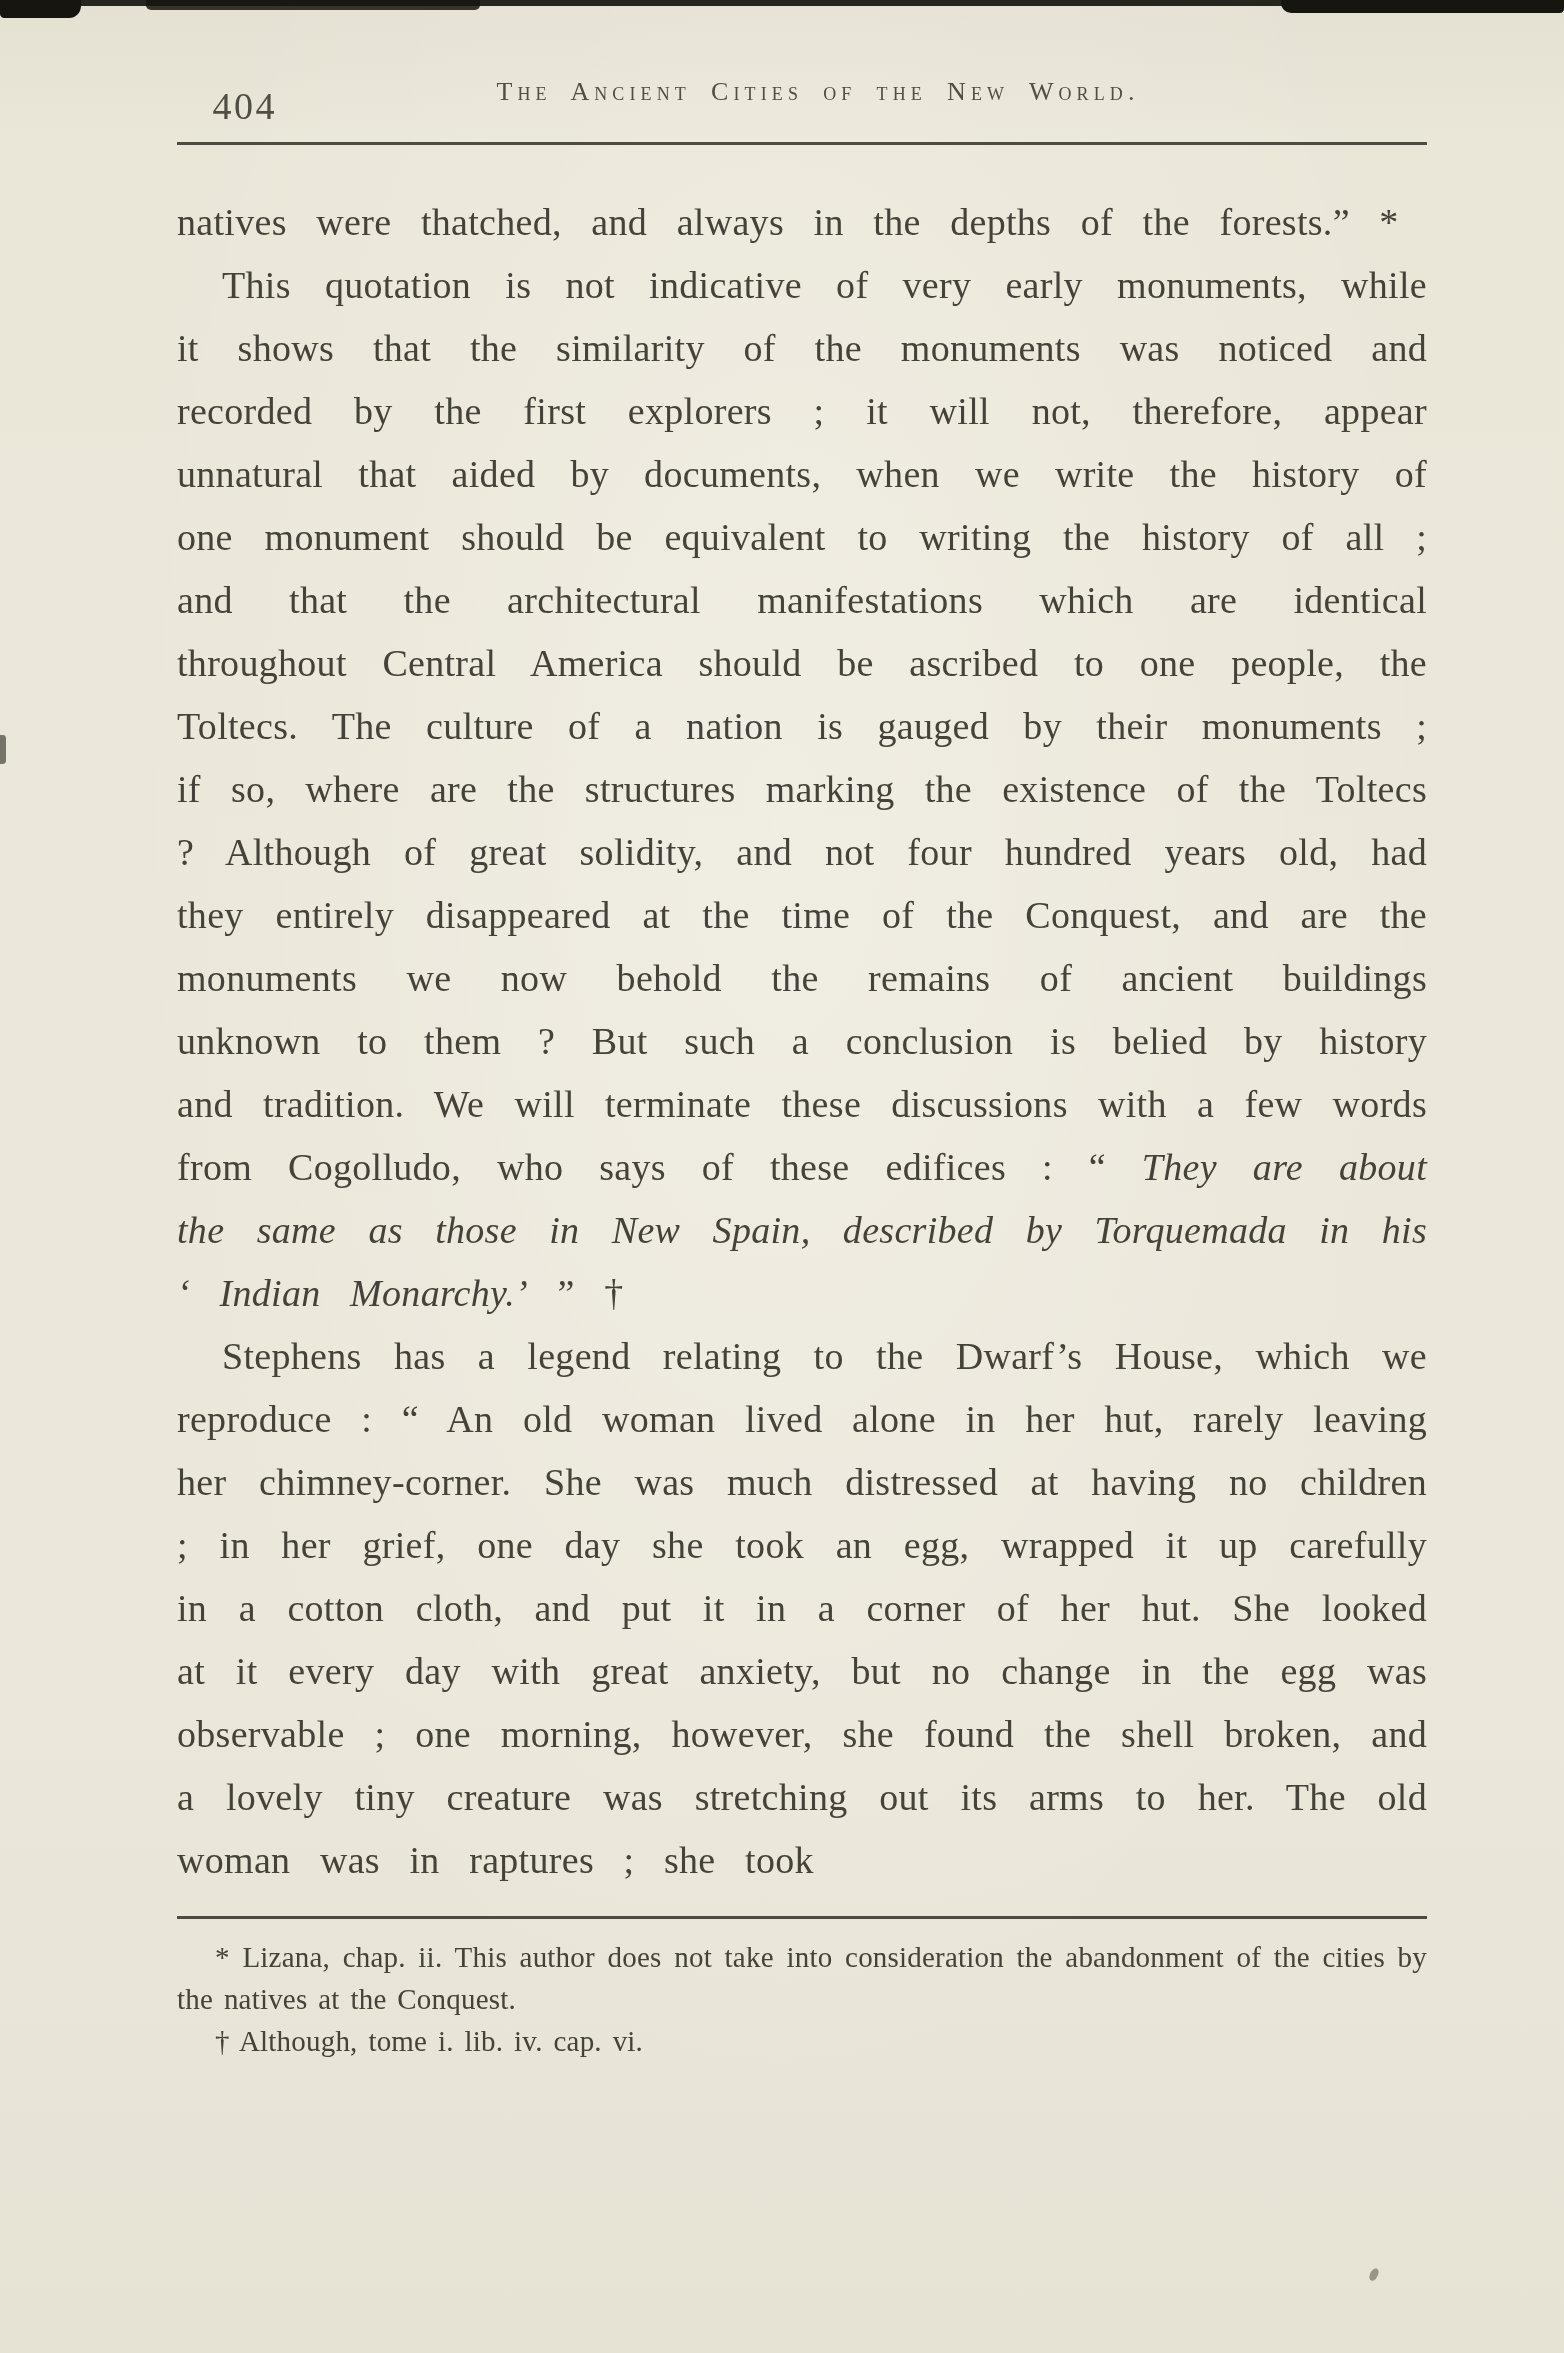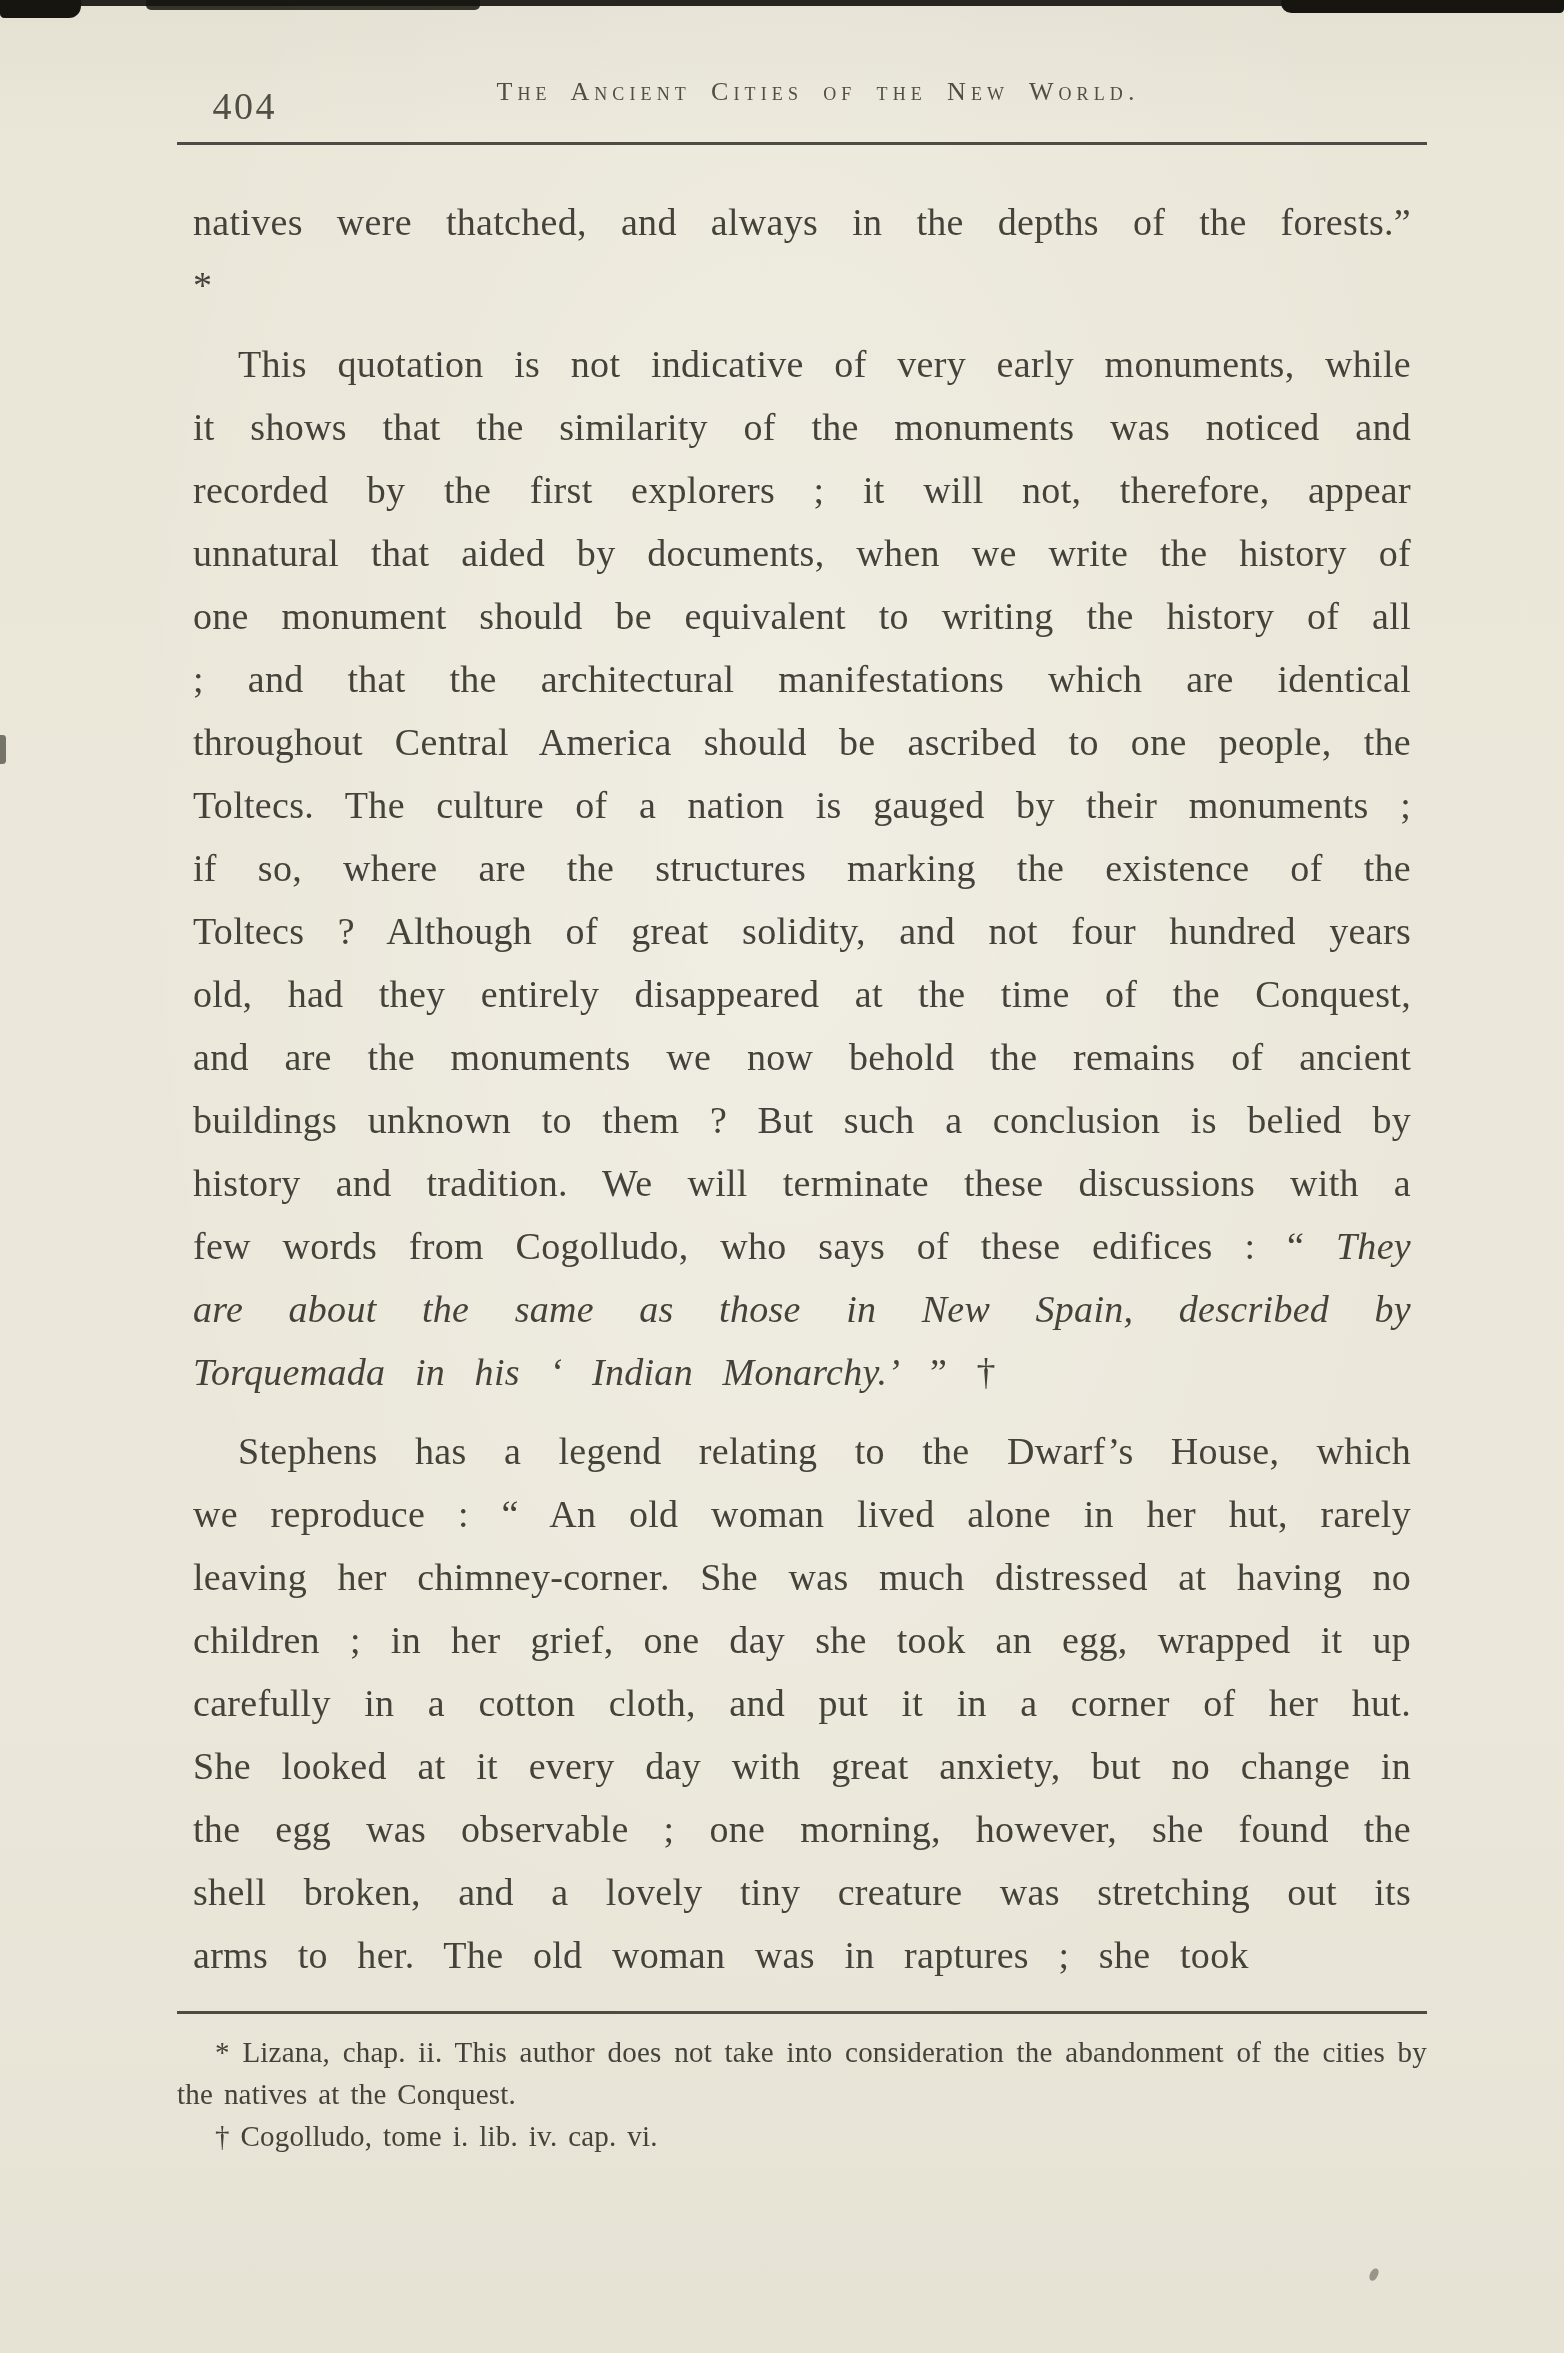--- a/index.html
+++ b/index.html
@@ -47,21 +47,21 @@
 
   .body-text {
     margin-top: 46px;
     font-size: 38px;
     line-height: 63px;
     text-align: justify;
     word-spacing: 0.52em;
     letter-spacing: 0.3px;
     color: #44423a;
   }
-  .body-text p { margin: 16px; }
+  .body-text p { margin: 0; }
   .body-text p.indent { text-indent: 45px; }
   .italic { font-style: italic; }
 
   .footnotes { margin-top: 24px; }
   .footnote-rule { height: 2.6px; background: #4d4b43; margin-bottom: 17px; border: 0; }
   .footnotes p {
     font-size: 29px;
     line-height: 42px;
     text-align: justify;
     word-spacing: 3.4px;
@@ -91,17 +91,17 @@
 
   <section class="body-text">
     <p><span>natives were thatched, and always in the depths of the forests.” *</span></p>
     <p class="indent"><span>This quotation is not indicative of very early monuments, while it shows that the similarity of the monuments was noticed and recorded by the first explorers ; it will not, therefore, appear unnatural that aided by documents, when we write the history of one monument should be equivalent to writing the history of all ; and that the architectural manifestations which are identical throughout Central America should be ascribed to one people, the Toltecs. The culture of a nation is gauged by their monuments ; if so, where are the structures marking the existence of the Toltecs ? Although of great solidity, and not four hundred years old, had they entirely disappeared at the time of the Conquest, and are the monuments we now behold the remains of ancient buildings unknown to them ? But such a conclusion is belied by history and tradition. We will terminate these discussions with a few words from Cogolludo, who says of these edifices : “ </span><span class="italic">They are about the same as those in New Spain, described by Torquemada in his ‘ Indian Monarchy.’</span><span> ” †</span></p>
     <p class="indent"><span>Stephens has a legend relating to the Dwarf’s House, which we reproduce : “ An old woman lived alone in her hut, rarely leaving her chimney-corner. She was much distressed at having no children ; in her grief, one day she took an egg, wrapped it up carefully in a cotton cloth, and put it in a corner of her hut. She looked at it every day with great anxiety, but no change in the egg was observable ; one morning, however, she found the shell broken, and a lovely tiny creature was stretching out its arms to her. The old woman was in raptures ; she took</span></p>
   </section>
 
   <footer class="footnotes">
     <div class="footnote-rule"></div>
     <p>* Lizana, chap. ii. This author does not take into consideration the abandonment of the cities by the natives at the Conquest.</p>
-    <p>† Cogolludo, tome i. lib. iv. cap. vi.</p>
+    <p>† Although, tome i. lib. iv. cap. vi.</p>
   </footer>
 
 </main>
 
 
 </body></html>

